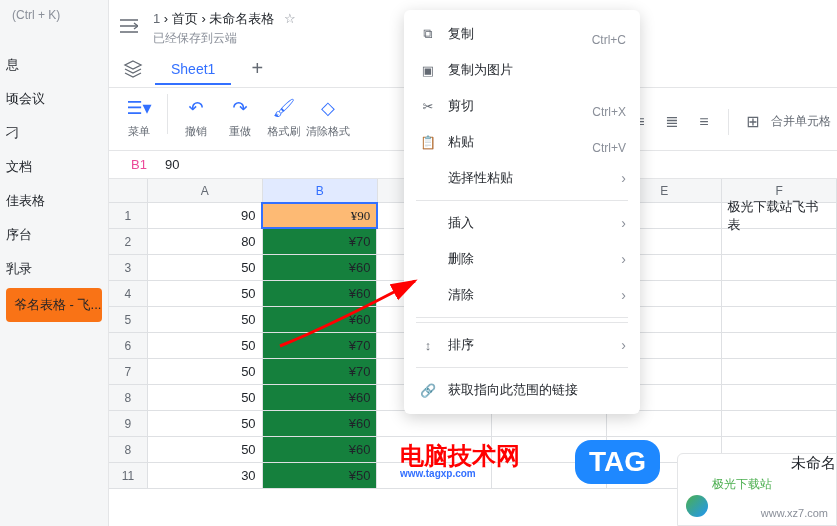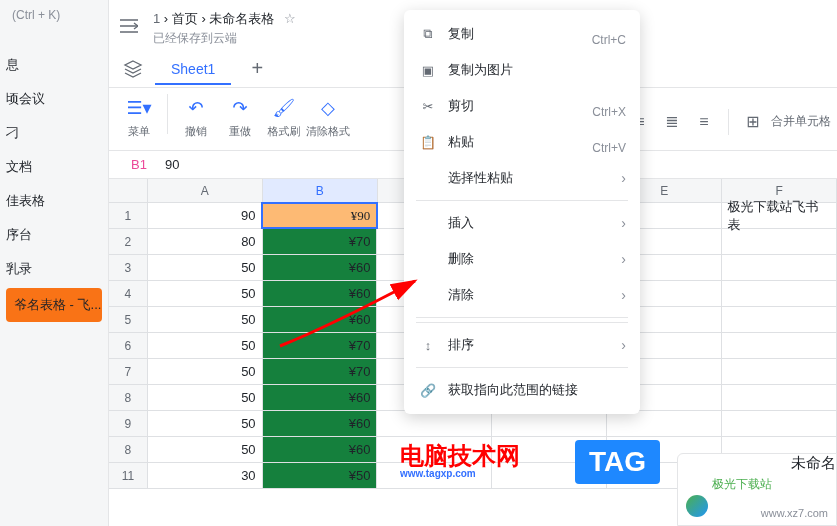--- a/index.html
+++ b/index.html
@@ -46,21 +46,21 @@
 .ctx-menu { position: absolute; left: 404px; top: 10px; width: 236px; background: #fff; border-radius: 6px; box-shadow: 0 4px 16px rgba(0,0,0,0.18); padding: 6px 0; z-index: 100; }
 .ctx-item { height: 36px; display: flex; align-items: center; padding: 0 14px; font-size: 13px; color: #1f2329; position: relative; cursor: pointer; }
 .ctx-ico { width: 20px; height: 20px; display: flex; align-items: center; justify-content: center; margin-right: 10px; color: #646a73; }
 .ctx-sc { position: absolute; right: 14px; color: #8a8f99; font-size: 12px; margin-top: 11px; }
 .ctx-sub { position: absolute; right: 14px; color: #8a8f99; font-size: 14px; }
 .ctx-sep { height: 1px; background: #e4e5e7; margin: 4px 12px; }
 .arrow-svg { position: absolute; left: 270px; top: 276px; z-index: 101; pointer-events: none; }
 .watermark { position: absolute; left: 400px; top: 440px; z-index: 102; font-weight: bold; pointer-events: none; }
 .wm1 { color: #ff0000; font-size: 24px; }
 .wm2 { color: #3370ff; font-size: 10px; display: block; margin-top: -4px; }
-.tag-badge { position: absolute; left: 575px; top: 440px; z-index: 102; background: #1e88ff; color: #fff; font-weight: bold; font-size: 28px; padding: 6px 14px; border-radius: 4px; }
+.tag-badge { position: absolute; left: 575px; top: 440px; z-index: 102; background: #1e88ff; color: #fff; font-weight: bold; font-size: 28px; padding: 6px 14px; border-radius: 16px; }
 .right-badge { position: absolute; right: 0; bottom: 0; width: 160px; height: 73px; background: #fff; border: 1px solid #e4e5e7; border-radius: 6px 0 0 0; padding: 0; font-size: 13px; color: #1f2329; z-index: 50; }
 .right-badge .title { text-align: right; font-size: 15px; }
 .right-badge .url { color: #8a8f99; font-size: 11px; position: absolute; bottom: 6px; right: 8px; }
 .right-badge .logo { position: absolute; left: 8px; bottom: 8px; width: 22px; height: 22px; border-radius: 50%; background: linear-gradient(135deg,#4caf50,#2196f3); }
 .sep-v { width: 1px; height: 40px; background: #e4e5e7; margin: 0 6px; }
 </style>
 </head>
 <body>
 
 <div class="left-panel">

